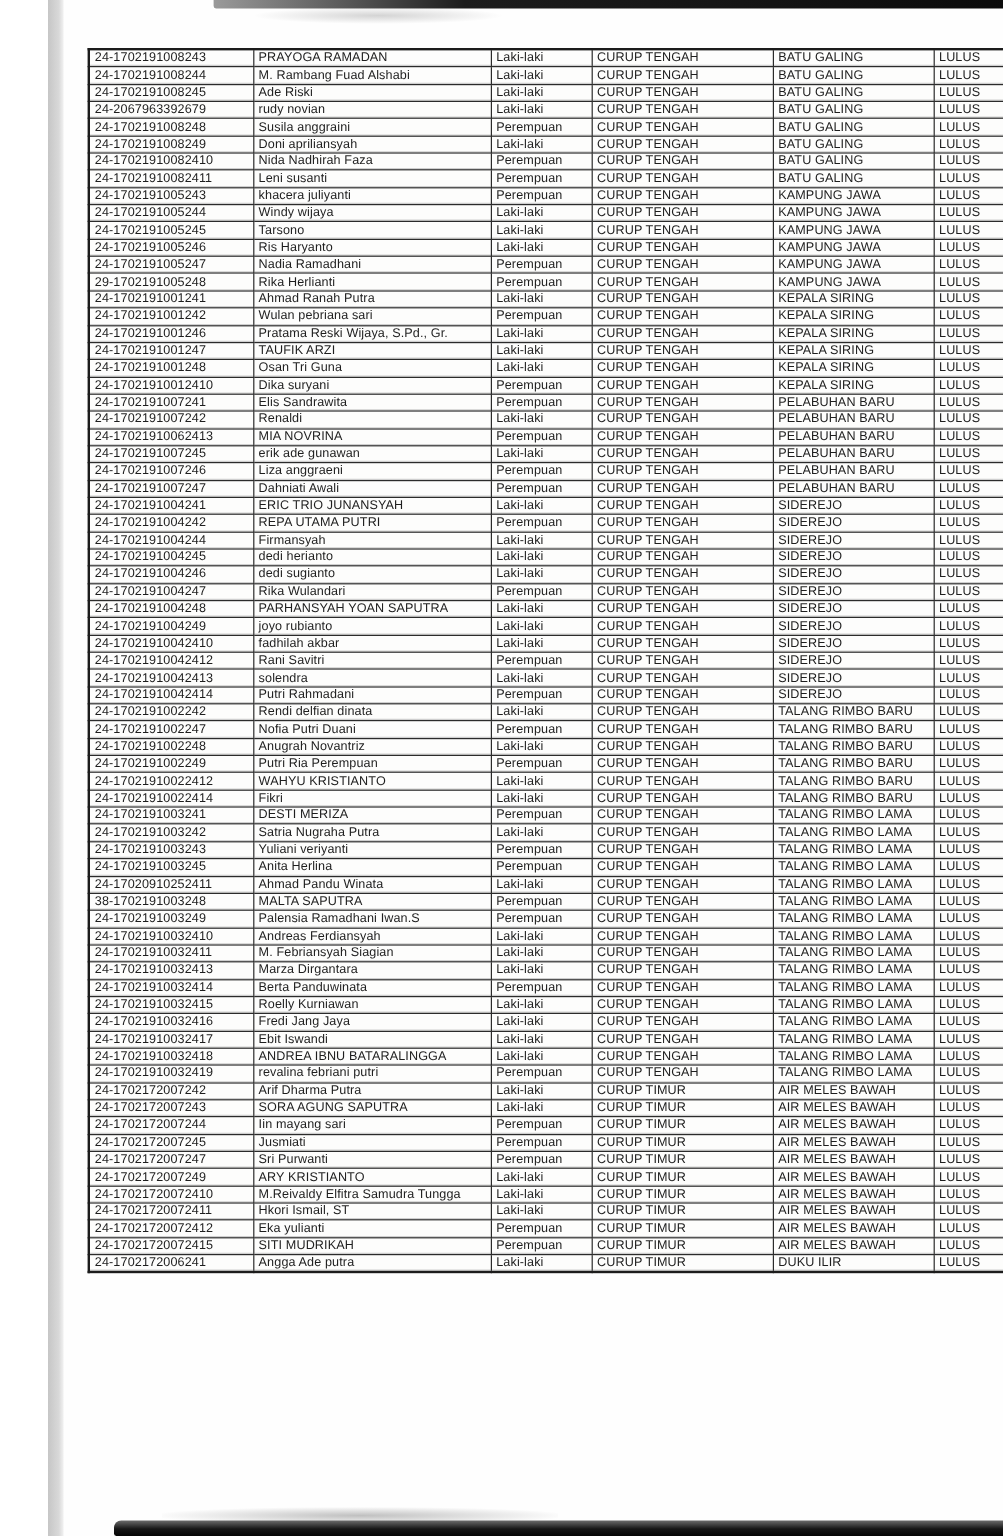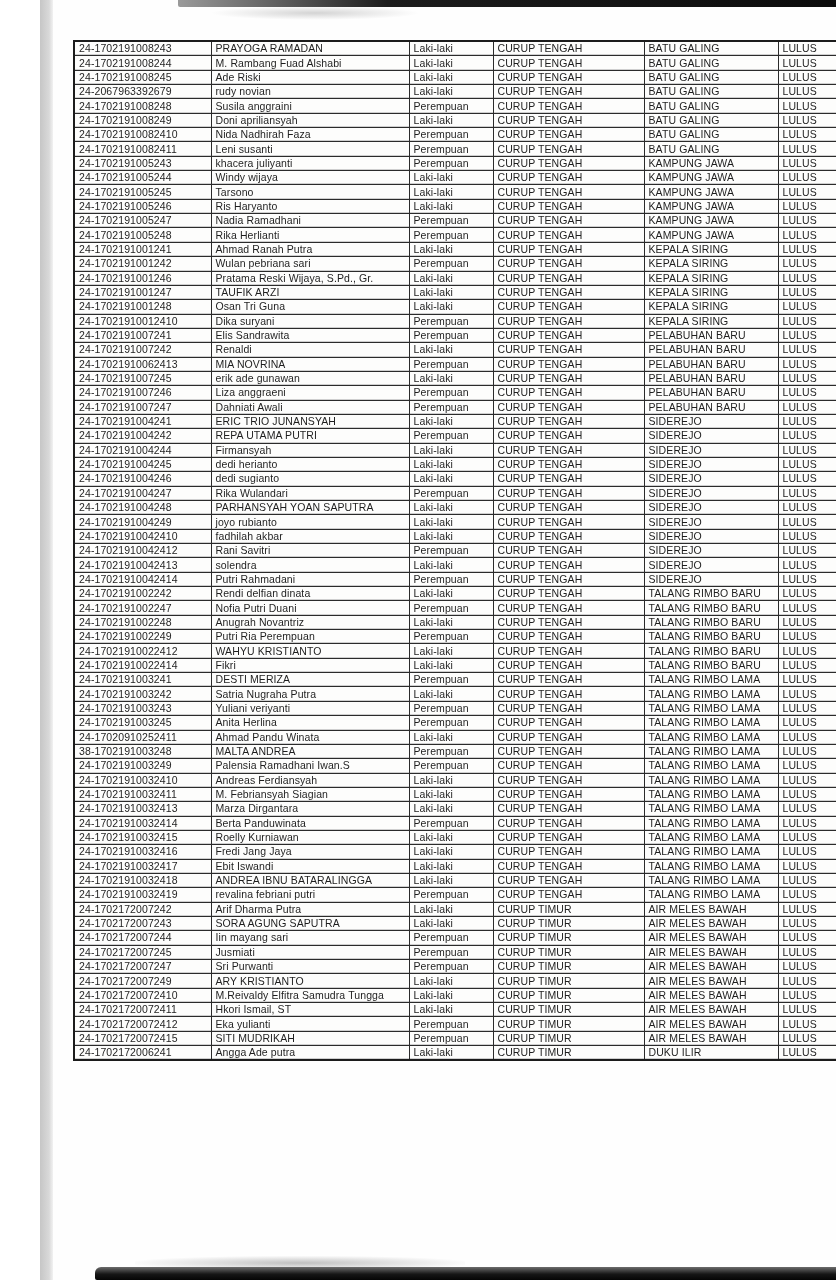--- a/index.html
+++ b/index.html
@@ -196,21 +196,21 @@
         </tr>
         <tr>
           <td>24-1702191005247</td>
           <td>Nadia Ramadhani</td>
           <td>Perempuan</td>
           <td>CURUP TENGAH</td>
           <td>KAMPUNG JAWA</td>
           <td>LULUS</td>
         </tr>
         <tr>
-          <td>24-1702191005248</td>
+          <td>29-1702191005248</td>
           <td>Rika Herlianti</td>
           <td>Perempuan</td>
           <td>CURUP TENGAH</td>
           <td>KAMPUNG JAWA</td>
           <td>LULUS</td>
         </tr>
         <tr>
           <td>24-1702191001241</td>
           <td>Ahmad Ranah Putra</td>
           <td>Laki-laki</td>
@@ -485,21 +485,21 @@
         <tr>
           <td>24-17020910252411</td>
           <td>Ahmad Pandu Winata</td>
           <td>Laki-laki</td>
           <td>CURUP TENGAH</td>
           <td>TALANG RIMBO LAMA</td>
           <td>LULUS</td>
         </tr>
         <tr>
           <td>38-1702191003248</td>
-          <td>MALTA ANDREA</td>
+          <td>MALTA SAPUTRA</td>
           <td>Perempuan</td>
           <td>CURUP TENGAH</td>
           <td>TALANG RIMBO LAMA</td>
           <td>LULUS</td>
         </tr>
         <tr>
           <td>24-1702191003249</td>
           <td>Palensia Ramadhani Iwan.S</td>
           <td>Perempuan</td>
           <td>CURUP TENGAH</td>

